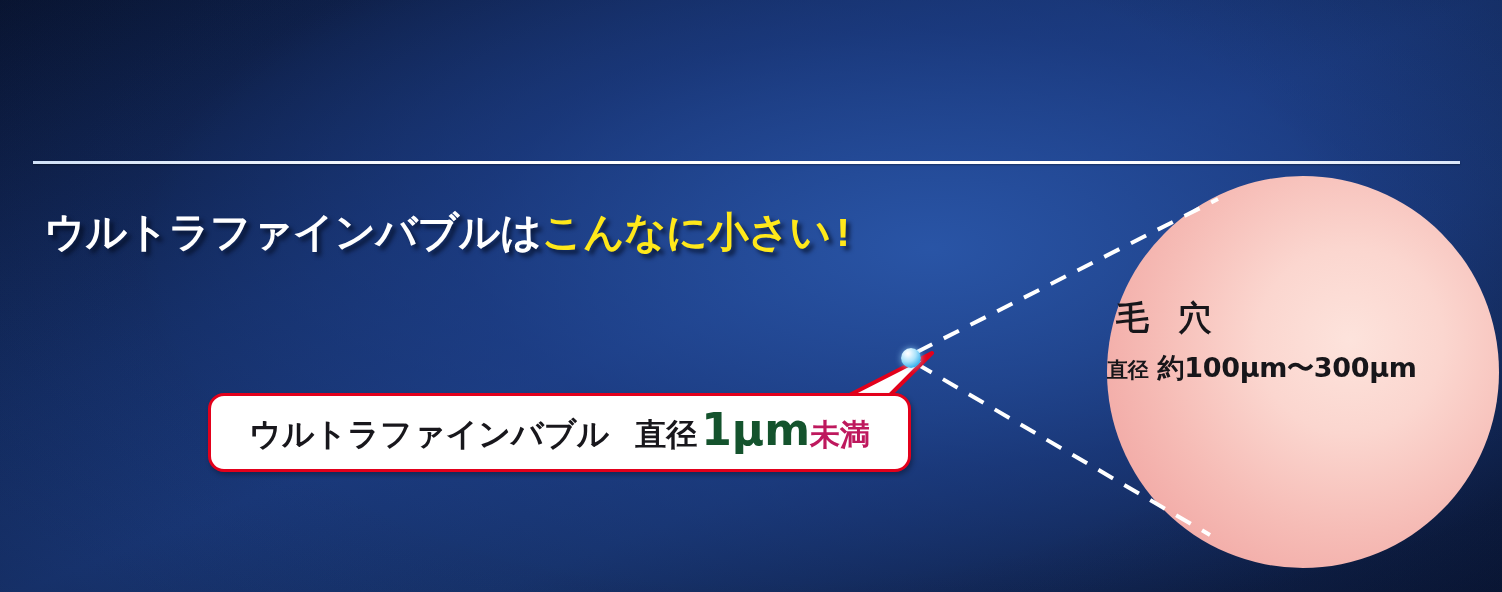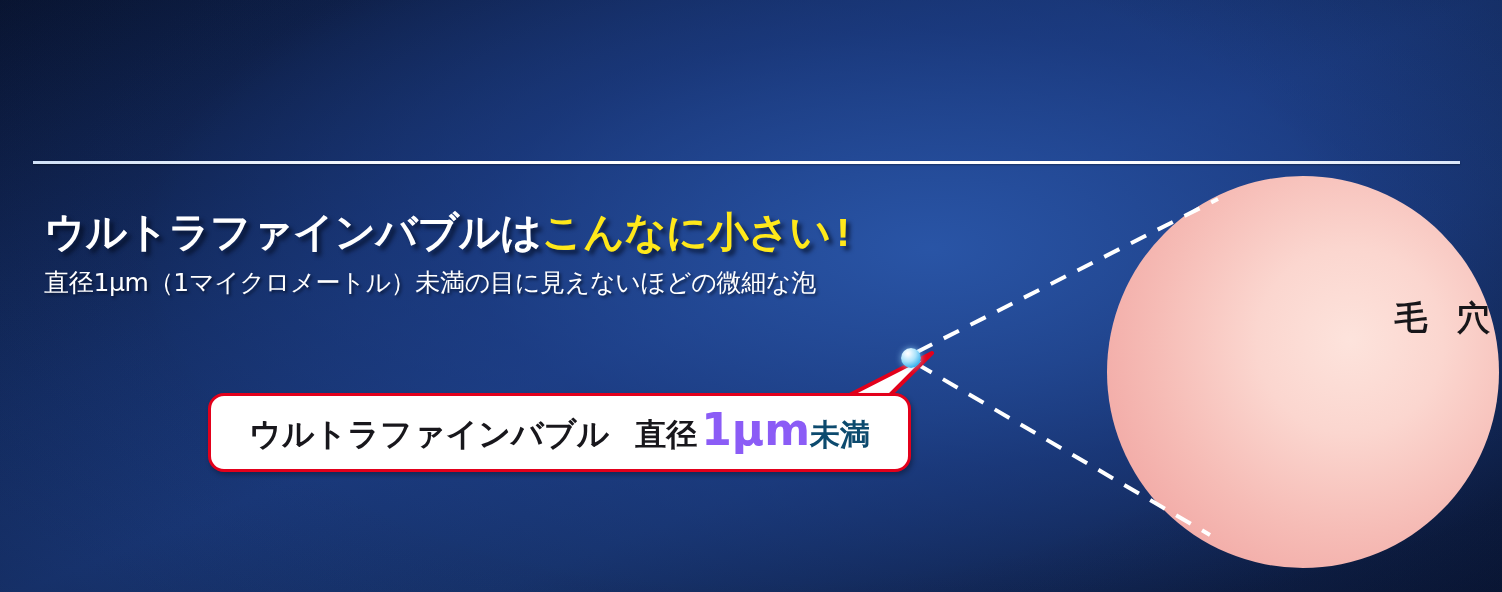--- a/index.html
+++ b/index.html
@@ -94,22 +94,22 @@
   }
   .callout-text{
     font-family:"DejaVu Sans","Liberation Sans",sans-serif;
     font-size:32px;font-weight:bold;
     white-space:nowrap;letter-spacing:0px;
     display:flex;align-items:baseline;
   }
   .callout-text .k{color:#18171c;}
   .callout-text .gap{width:26px;display:inline-block;}
   .callout-text .lbl{color:#18171c;font-size:31px;}
-  .callout-text .red{color:#8b5cf6;font-size:44px;margin-left:4px;line-height:1;}
-  .callout-text .red-s{color:#0c4a6e;font-size:30px;}
+  .callout-text .red{color:#14532d;font-size:44px;margin-left:4px;line-height:1;}
+  .callout-text .red-s{color:#be185d;font-size:30px;}
 
   
   .bubble{
     position:absolute;left:901px;top:348px;width:20px;height:20px;
     border-radius:50%;
     background:
       radial-gradient(circle at 34% 27%, #ffffff 0%, #e8f7ff 14%, #a9e2fb 42%, #44b6ef 72%, #1488d0 100%);
     box-shadow:0 0 6px rgba(150,215,255,.75);
     z-index:8;
   }
@@ -121,21 +121,21 @@
   .pore{
     position:absolute;left:1107px;top:176px;width:392px;height:392px;
     border-radius:50%;
     background:
       radial-gradient(circle at 62% 42%, #fde3dc 0%, #fbd6cf 28%, #f6bcb6 58%, #f2aaa6 80%, #f0a9a4 100%);
     z-index:3;
     filter:blur(0.2px);
   }
   .pore-labels{
     position:absolute;left:1107px;top:176px;width:392px;height:392px;
-    z-index:5;display:flex;flex-direction:column;align-items:flex-end;
+    z-index:5;display:flex;flex-direction:column;align-items:flex-start;
     justify-content:flex-start;padding-top:120px;
     font-family:"DejaVu Sans","Liberation Sans",sans-serif;
     color:#17161a;
   }
   .pore-title{font-size:33px;font-weight:bold;letter-spacing:9px;margin-left:9px;}
   .pore-sub{font-size:27px;font-weight:bold;margin-top:9px;white-space:nowrap;letter-spacing:-0.3px;}
   .pore-sub .small{font-size:21px;font-weight:bold;}
 
   
   .bottom-line{
@@ -157,31 +157,34 @@
 
   <div class="pore"></div>
 
   <svg class="guides" viewBox="0 0 1502 592" width="1502" height="592" aria-hidden="true">
     <line x1="917" y1="352" x2="1218" y2="199" stroke="#ffffff" stroke-width="4" stroke-dasharray="17 13" stroke-linecap="butt"></line>
     <line x1="917" y1="364" x2="1210" y2="535" stroke="#ffffff" stroke-width="4" stroke-dasharray="17 13" stroke-linecap="butt"></line>
   </svg>
 
   <div class="pore-labels">
     <div class="pore-title">毛 穴</div>
+    <div class="pore-sub">
+      <span class="small">直径</span>
+      <span>約100μm〜300μm</span>
+    </div>
   </div>
 
 
   <div class="divider"></div>
 
   <div class="subtitle">
     <span class="w">ウルトラファインバブルは</span><span class="y">こんなに小さい!</span>
   </div>
 
   <div class="body-copy">
-    <span class="ln">直径1μm（1マイクロメートル）未満の目に見えないほどの微細な泡</span>
   </div>
 
   <div class="callout">
     <svg class="tail" viewBox="0 0 120 60" width="120" height="60" aria-hidden="true">
       <polygon points="6,56 112,2 66,48" fill="#ffffff" stroke="#e3001b" stroke-width="4" stroke-linejoin="round"></polygon>
     </svg>
     <div class="box">
       <div class="callout-text">
         <span class="k">ウルトラファインバブル</span>
         <span class="gap"></span>

